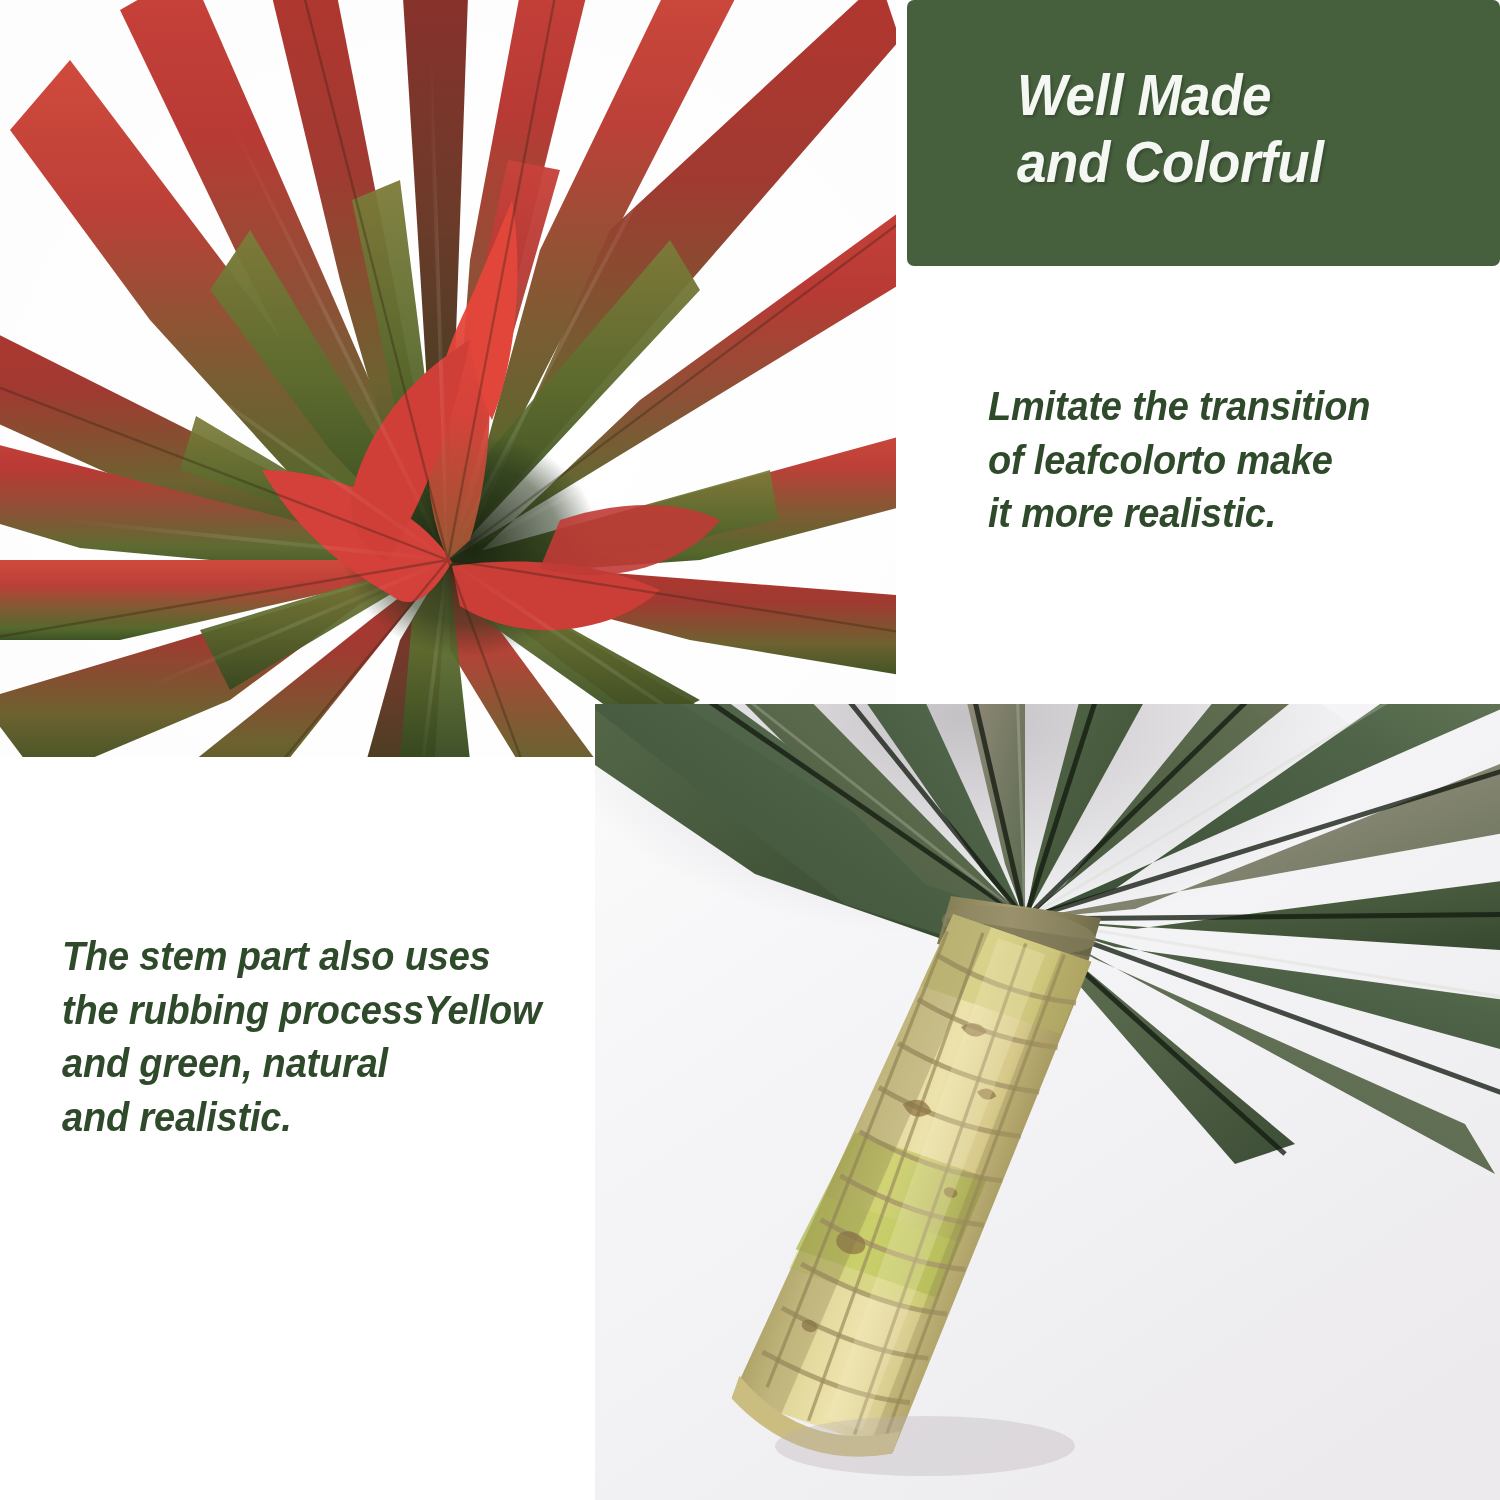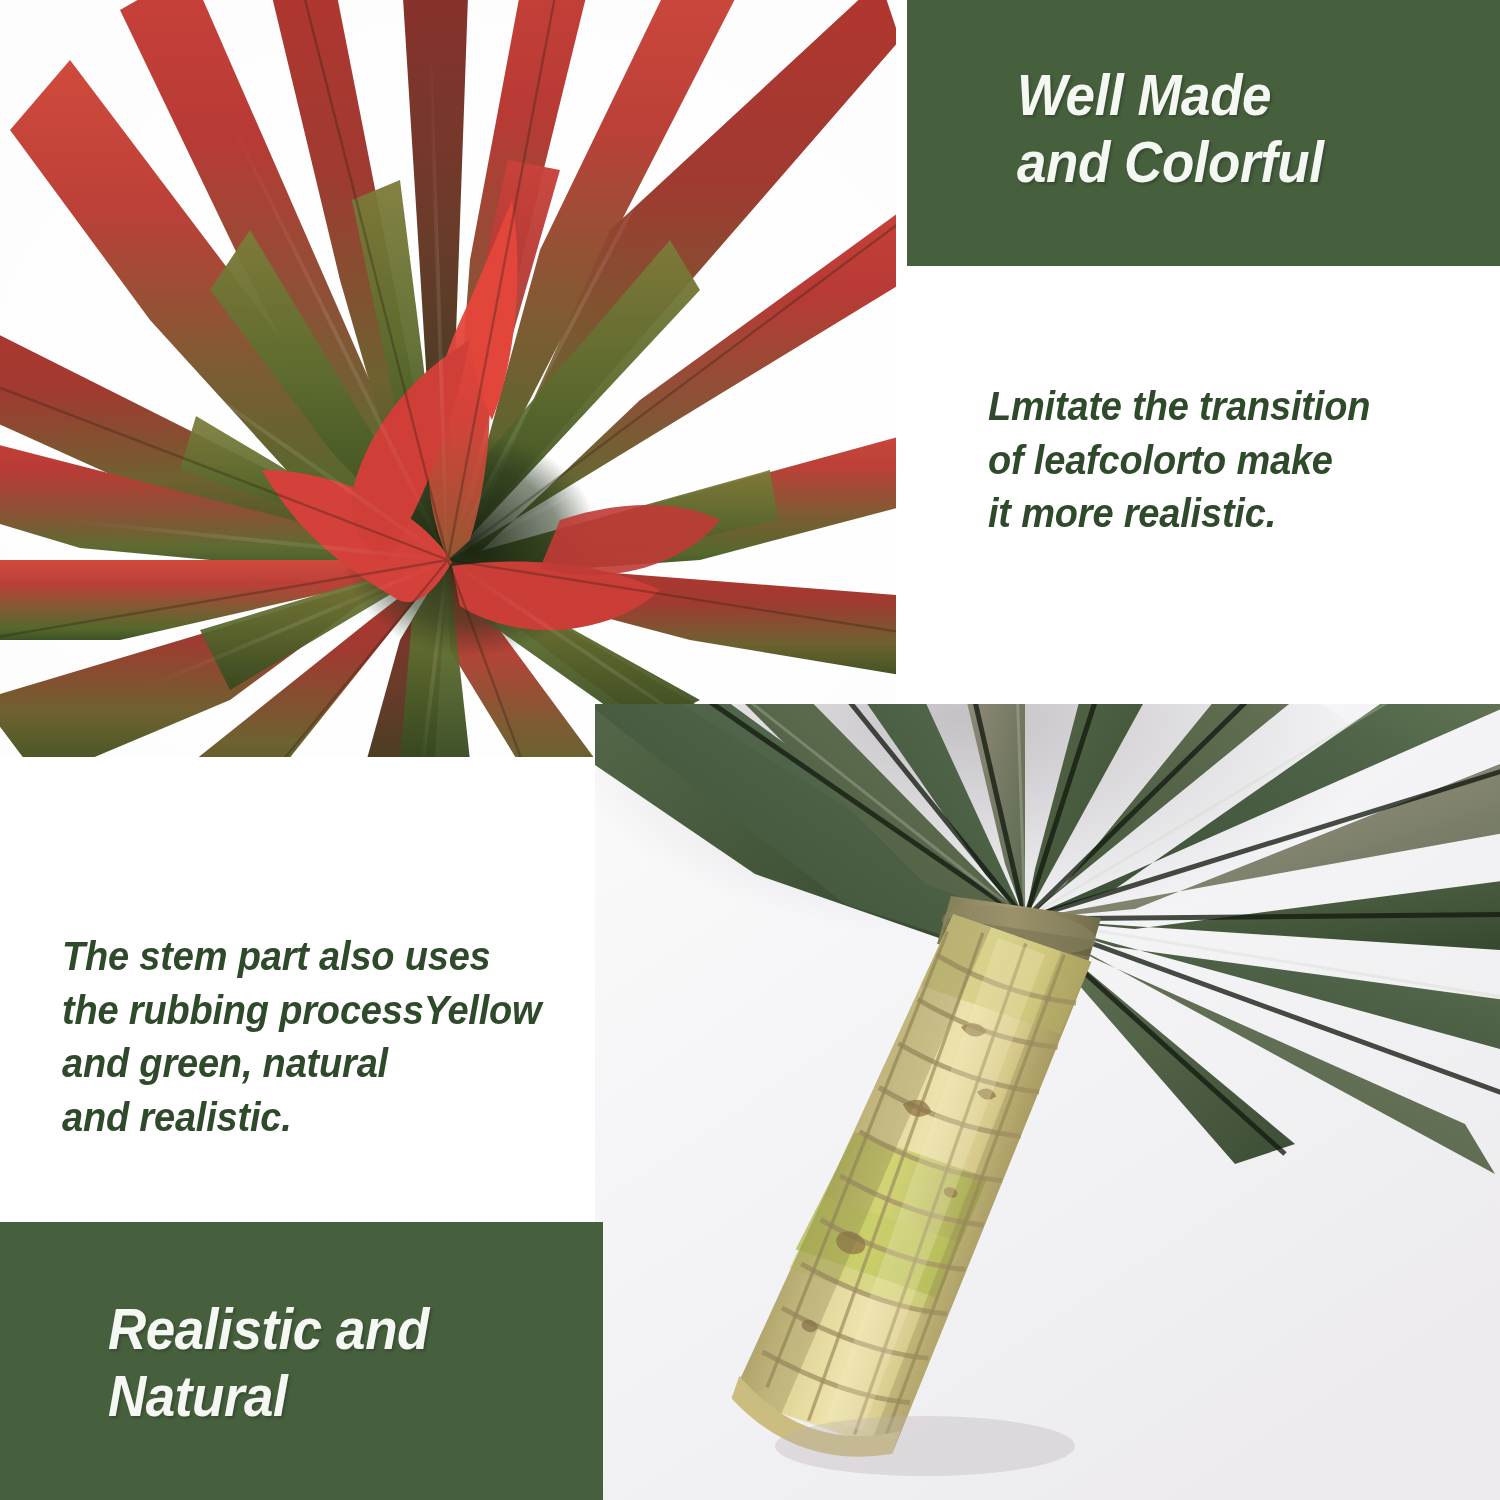--- a/index.html
+++ b/index.html
@@ -6,21 +6,21 @@
   body{
     width:1500px;height:1500px;
     background:#ffffff;
     font-family:"Liberation Sans","DejaVu Sans",sans-serif;
     overflow:hidden;
     position:relative;
   }
   .stage{position:absolute;inset:0;width:1500px;height:1500px;background:#fff;}
 
   
-  .green-panel{position:absolute;background:#465f3d;}
+  .green-panel{position:absolute;background:#465f3d;border-radius:7px;}
   #panel-top{left:907px;top:0px;width:593px;height:266px;}
   #panel-bottom{left:0px;top:1222px;width:603px;height:278px;}
 
   .panel-title{
     color:#f4f7f2;
     font-weight:bold;
     font-style:italic;
     font-size:57px;
     line-height:1.18;
     letter-spacing:-0.5px;
@@ -343,18 +343,14 @@
 
   <div class="body-copy" id="copy-right">Lmitate the transition
 of leafcolorto make
 it more realistic.</div>
 
   <div class="body-copy" id="copy-left">The stem part also uses
 the rubbing processYellow
 and green, natural
 and realistic.</div>
 
-  <div class="green-panel" id="panel-bottom">
-    <div class="panel-title">Realistic and
-Natural</div>
-  </div>
 
 </div>
 
 </body></html>

